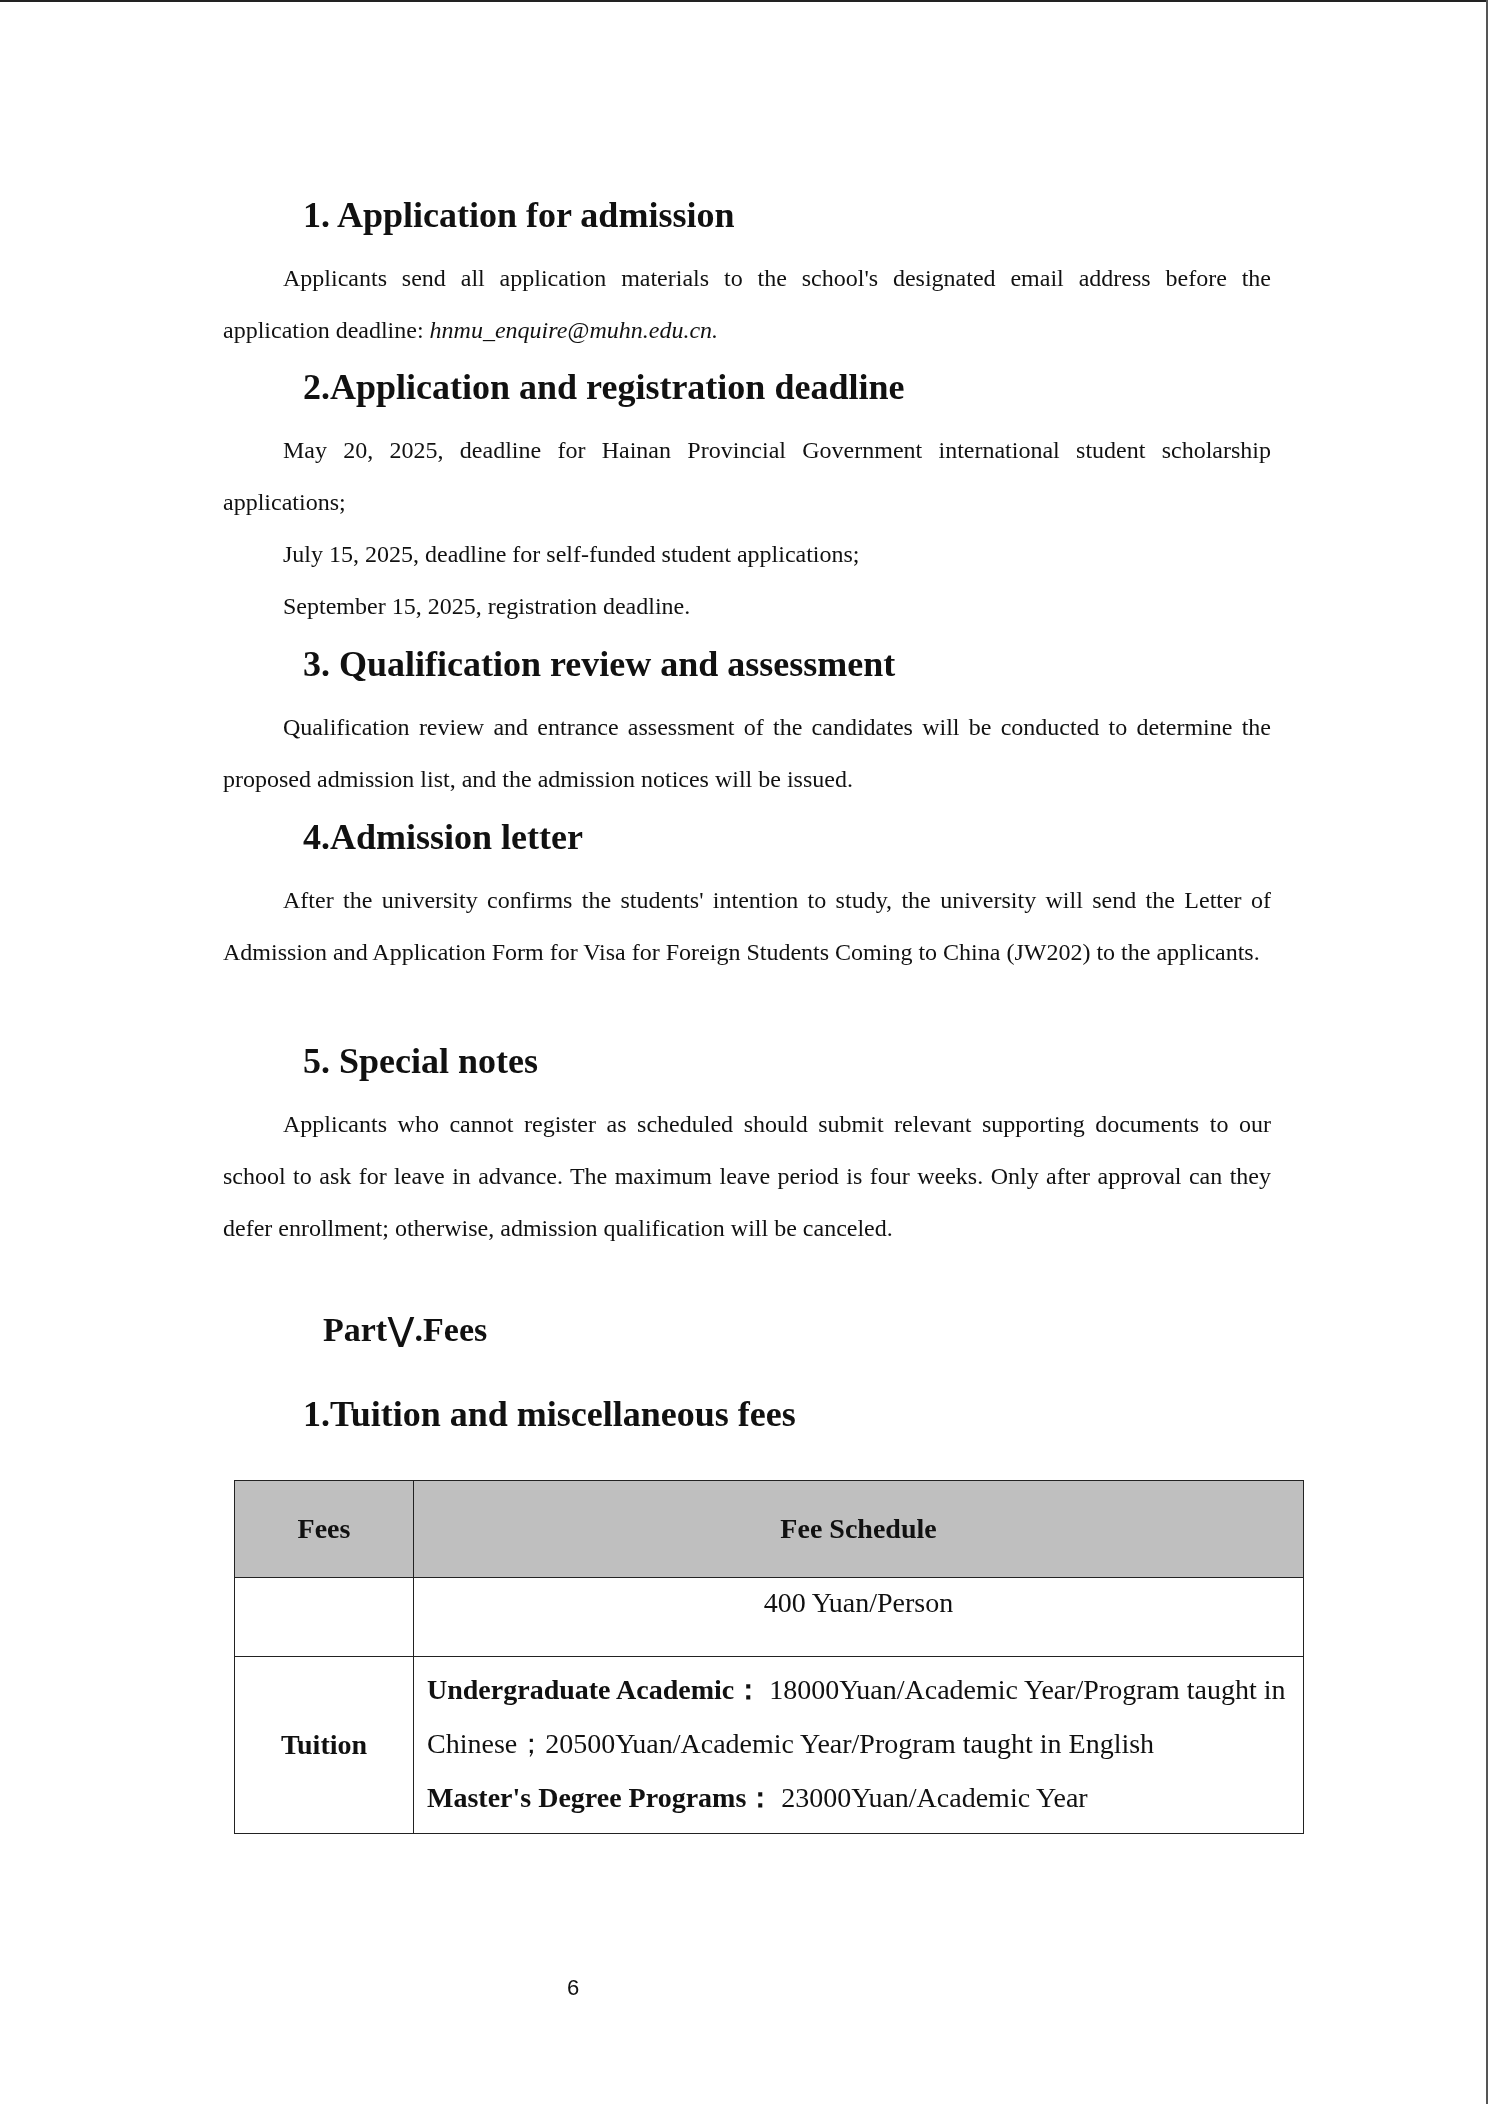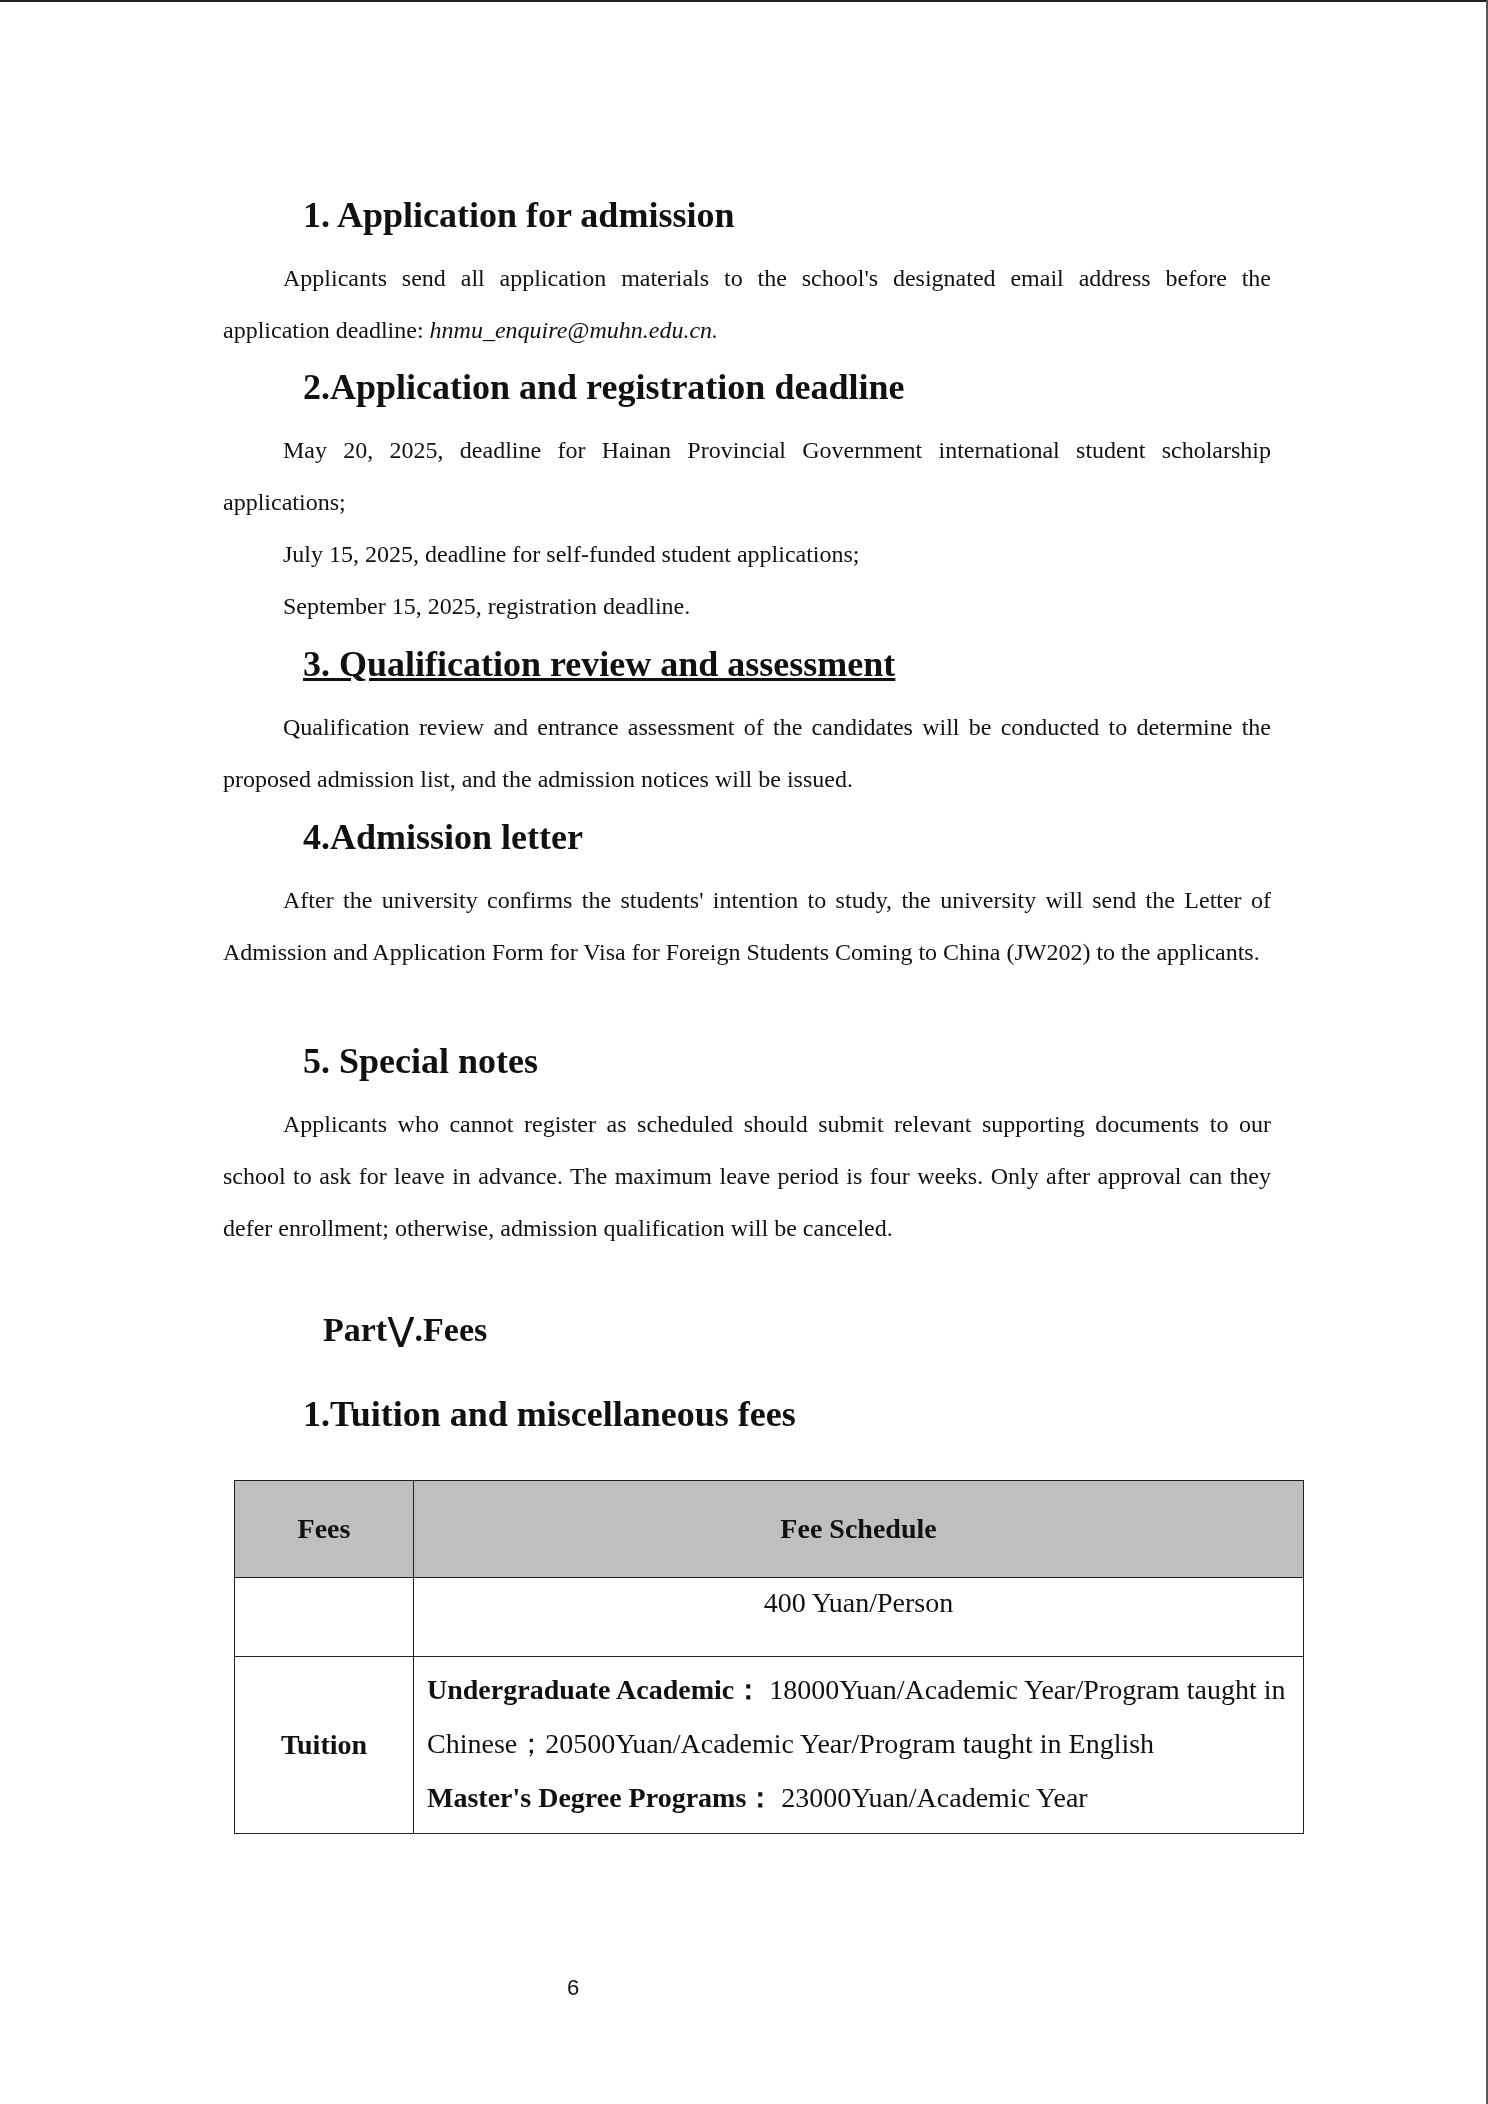--- a/index.html
+++ b/index.html
@@ -43,21 +43,21 @@
 <div class="page">
 
   <h2 class="h" style="top:181px;">1. Application for admission</h2>
   <p class="p" style="top:240px;"><span>Applicants send all application materials to the school's designated email address before the application deadline: </span><span class="email">hnmu_enquire@muhn.edu.cn.</span></p>
 
   <h2 class="h" style="top:353px;text-align:right;">2.Application and registration deadline</h2>
   <p class="p" style="top:412px;">May 20, 2025, deadline for Hainan Provincial Government international student scholarship applications;</p>
   <p class="p single" style="top:516px;">July 15, 2025, deadline for self-funded student applications;</p>
   <p class="p single" style="top:568px;">September 15, 2025, registration deadline.</p>
 
-  <h2 class="h" style="top:630px;text-decoration:underline;">3. Qualification review and assessment</h2>
+  <h2 class="h" style="top:630px;">3. Qualification review and assessment</h2>
   <p class="p" style="top:689px;">Qualification review and entrance assessment of the candidates will be conducted to determine the proposed admission list, and the admission notices will be issued.</p>
 
   <h2 class="h" style="top:803px;">4.Admission letter</h2>
   <p class="p" style="top:862px;">After the university confirms the students' intention to study, the university will send the Letter of Admission and Application Form for Visa for Foreign Students Coming to China (JW202) to the applicants.</p>
 
   <h2 class="h" style="top:1027px;">5. Special notes</h2>
   <p class="p" style="top:1086px;">Applicants who cannot register as scheduled should submit relevant supporting documents to our school to ask for leave in advance. The maximum leave period is four weeks. Only after approval can they defer enrollment; otherwise, admission qualification will be canceled.</p>
 
   <div class="part"><span>Part</span><span class="roman">Ⅴ</span><span>.Fees</span></div>
 

